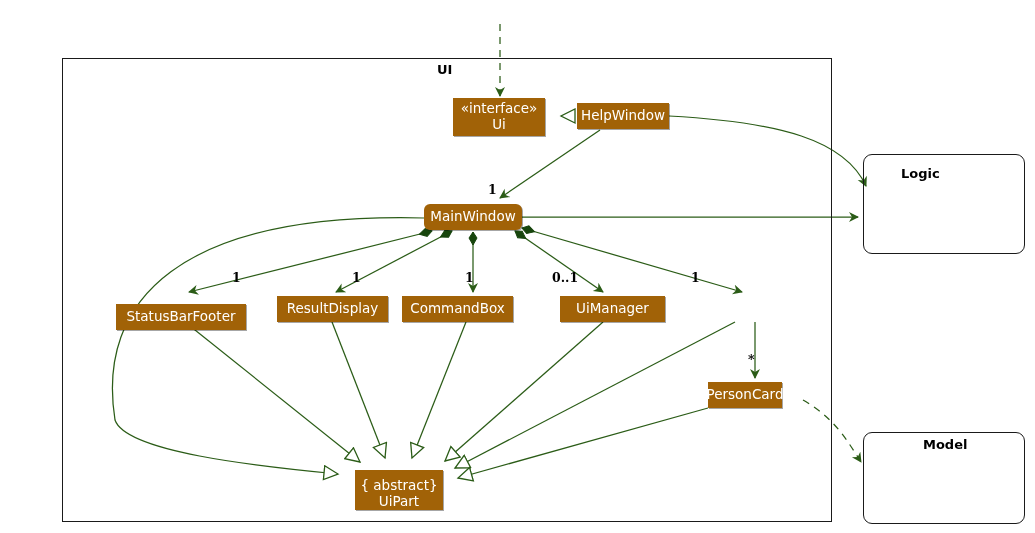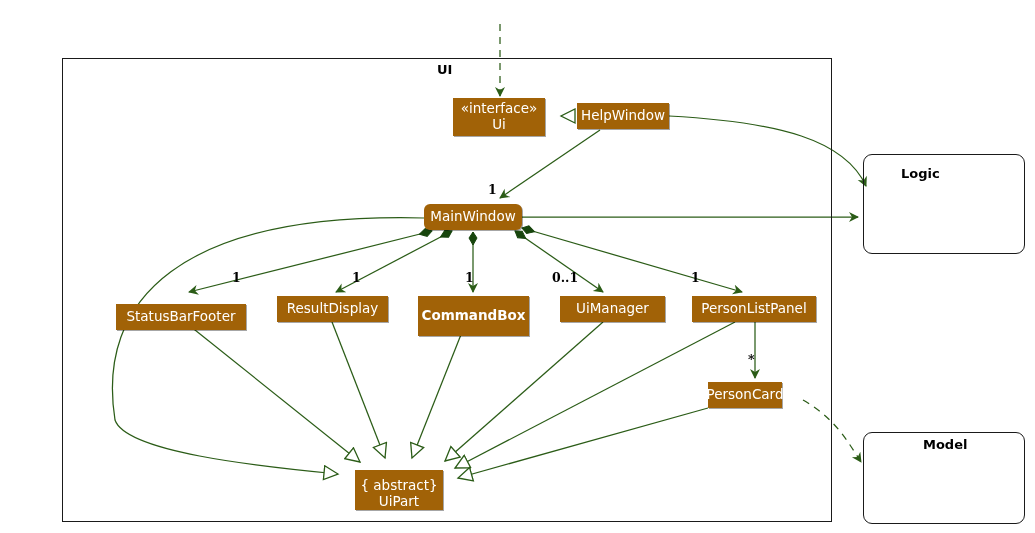--- a/index.html
+++ b/index.html
@@ -99,31 +99,28 @@
   </div>
 
   <div class="node" style="left:116px;top:304px;width:130px;height:26px;">
     <span class="ln">StatusBarFooter</span>
   </div>
 
   <div class="node" style="left:277px;top:296px;width:111px;height:26px;">
     <span class="ln">ResultDisplay</span>
   </div>
 
-  <div class="node" style="left:418px;top:296px;width:111px;height:40px;font-weight:bold;">
+  <div class="node" style="left:402px;top:296px;width:111px;height:26px;">
     <span class="ln">CommandBox</span>
   </div>
 
   <div class="node" style="left:560px;top:296px;width:105px;height:26px;">
     <span class="ln">UiManager</span>
   </div>
 
-  <div class="node" style="left:692px;top:296px;width:124px;height:26px;">
-    <span class="ln">PersonListPanel</span>
-  </div>
 
   <div class="node" style="left:708px;top:382px;width:74px;height:26px;">
     <span class="ln">PersonCard</span>
   </div>
 
   <div class="node two" style="left:355px;top:470px;width:88px;height:40px;justify-content:flex-end;">
     <span class="ln">{ abstract}</span>
     <span class="ln">UiPart</span>
   </div>
 

